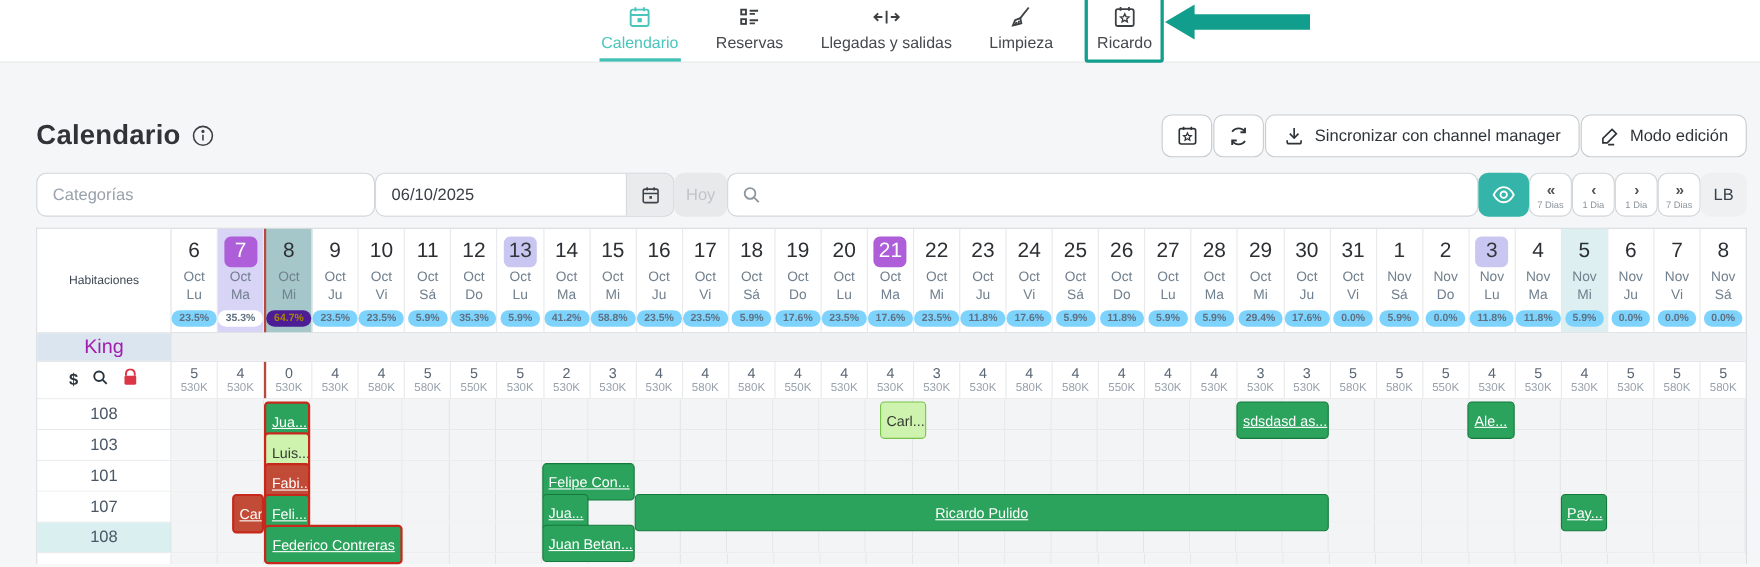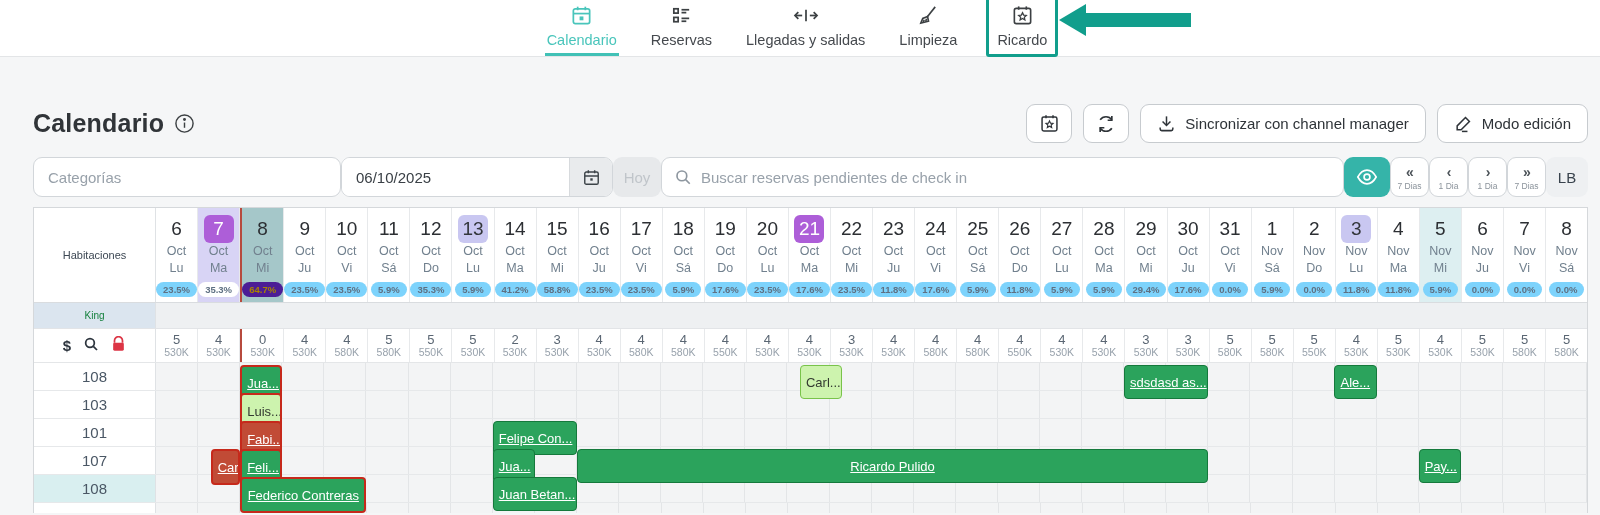--- a/index.html
+++ b/index.html
@@ -16,21 +16,21 @@
   .ann-wrap { position:relative; padding:1px 6px 0; }
   .ann-box { position:absolute; inset:-1px -3px -1px -3px; border:3px solid #119e8c;
     border-radius:3px; pointer-events:none; }
   .ann-arrow { position:absolute; left:calc(100% + 4px); top:3px; pointer-events:none; }
 
   
   .page { padding:0 12px 0 33px; }
   .title-row { display:flex; align-items:center; margin-top:47px; }
   .page-title { font-size:25px; font-weight:700; color:#303438; letter-spacing:.2px; }
   .info-ic { margin-left:10px; display:inline-flex; }
-  .title-actions { margin-left:auto; display:flex; gap:11px; }
+  .title-actions { margin-left:auto; display:flex; gap:1px; }
   .btn { display:inline-flex; align-items:center; justify-content:center; gap:9px;
     height:39px; background:#fff; border:1px solid #c7cbcf; border-radius:9px;
     font-size:15px; color:#2e3338; padding:0 16px; cursor:pointer; white-space:nowrap; }
   .btn.icon-only { width:46px; padding:0; }
 
   
   .toolbar { display:flex; align-items:center; margin-top:14px; gap:0; }
   .tb-input { height:40px; border:1px solid #d2d6da; border-radius:9px; background:#fff;
     font-size:15px; color:#535d66; padding:0 14px; font-family:"Liberation Sans",sans-serif; }
   .categorias { width:308px; }
@@ -77,21 +77,21 @@
   .day .pct { margin-top:5px; font-size:9.5px; font-weight:700; color:#5e7082;
     background:#7dd3fc; border-radius:8px; padding:2px 7px; }
   .day.col-lavender { background:#d8d4f5; }
   .day.col-lavender .pct { background:#fff; }
   .day.col-teal { background:#a5c7c9; }
   .day.col-teal .pct { background:#4c1d95; color:#a98300; }
   .day.col-teal-light { background:#ddeff1; }
   .today { border-left:2px solid #b74a3e !important; }
 
   .king-row { height:26px; border-bottom:1px solid #e2e4e7; }
-  .king-row .g-label { background:#dbe5ef; font-size:10px; color:#15803d; }
+  .king-row .g-label { background:#dbe5ef; font-size:18px; color:#a21caf; }
   .king-row .king-body { flex:1; background:#eef0f2; }
 
   .price-row { height:34px; border-bottom:1px solid #e4e6e8; }
   .price-row .g-label { gap:12px; }
   .dollar { font-size:15px; font-weight:700; color:#2c343d; }
   .pcell { display:flex; flex-direction:column; align-items:center; justify-content:center;
     line-height:1.1; }
   .pcell .avail { font-size:13px; color:#5a6673; }
   .pcell .price { font-size:10.5px; color:#98a2ac; }
 
@@ -242,21 +242,20 @@
           <rect x="10.5" y="13" width="3" height="3" fill="#3c4348" stroke="none"></rect>
         </svg>
       </button>
     </div>
     <button class="hoy" disabled="">Hoy</button>
     <div class="search-box">
       <svg width="18" height="18" viewBox="0 0 24 24" fill="none" stroke="#8d969f" stroke-width="2.2">
         <circle cx="10.5" cy="10.5" r="6.5"></circle>
           <line x1="15.5" y1="15.5" x2="21" y2="21"></line>
       </svg>
-      <input placeholder="Buscar reservas pendientes de check in" style="">
     </div>
     <button class="eye-btn">
       <svg width="22" height="22" viewBox="0 0 24 24" fill="none" stroke="#fff" stroke-width="1.8">
         <path d="M2 12 C5 6.5 9 4.5 12 4.5 C15 4.5 19 6.5 22 12 C19 17.5 15 19.5 12 19.5 C9 19.5 5 17.5 2 12 Z"></path>
         <circle cx="12" cy="12" r="3.2"></circle>
       </svg>
     </button>
     <button class="step-btn">
       <span class="step-glyph">«</span>
       <span class="step-label">7 Dias</span>

